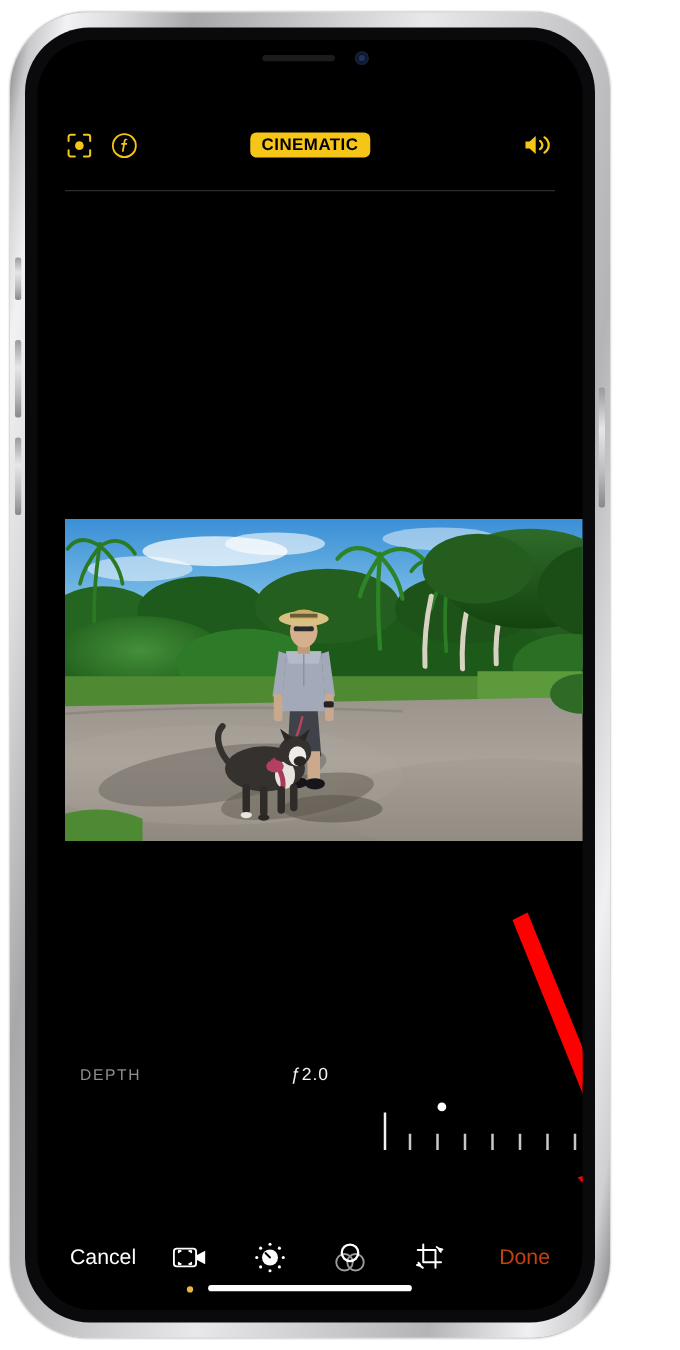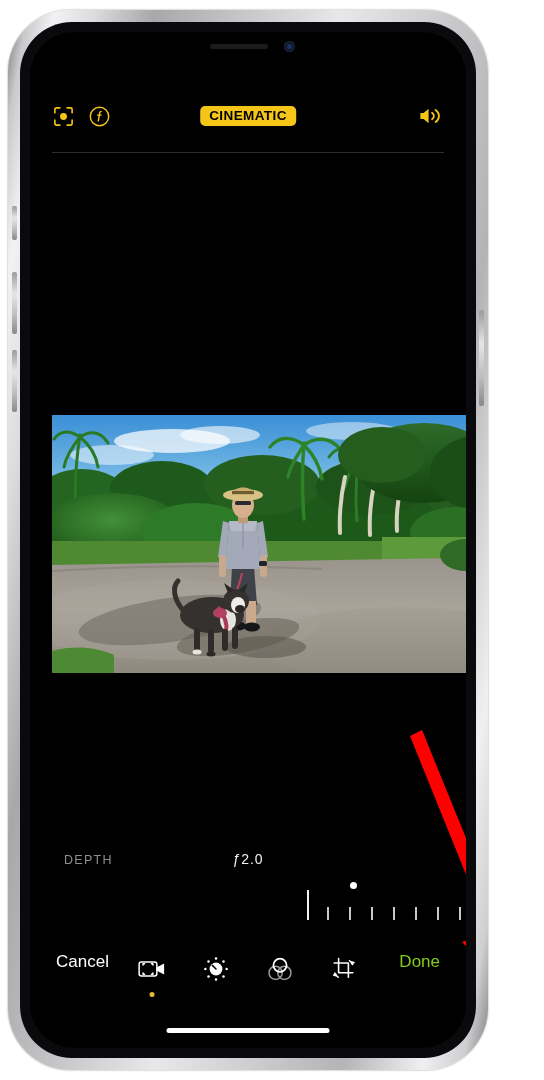--- a/index.html
+++ b/index.html
@@ -195,37 +195,37 @@
     background: #d8d8d8;
     width: 2px;
   }
   .tick.major { height: 30px; background: #f2f2f2; }
   .tick.minor { height: 13px; background: #c8c8c8; }
 
   
   #bottom-toolbar {
     position: absolute;
     left: 0; right: 0;
-    top: 920px;
+    top: 948px;
     height: 52px;
     display: flex;
-    align-items: flex-start;
+    align-items: center;
     padding: 0 26px;
   }
   #cancel-button {
     color: #ffffff;
     font-size: 17px;
     background: none;
     border: none;
     font-family: inherit;
     cursor: pointer;
     padding: 0;
   }
   #done-button {
-    color: #84cc16;
+    color: #c2410c;
     font-size: 17px;
     background: none;
     border: none;
     font-family: inherit;
     cursor: pointer;
     padding: 0;
     margin-left: auto;
   }
   #tool-icons {
     position: absolute;

